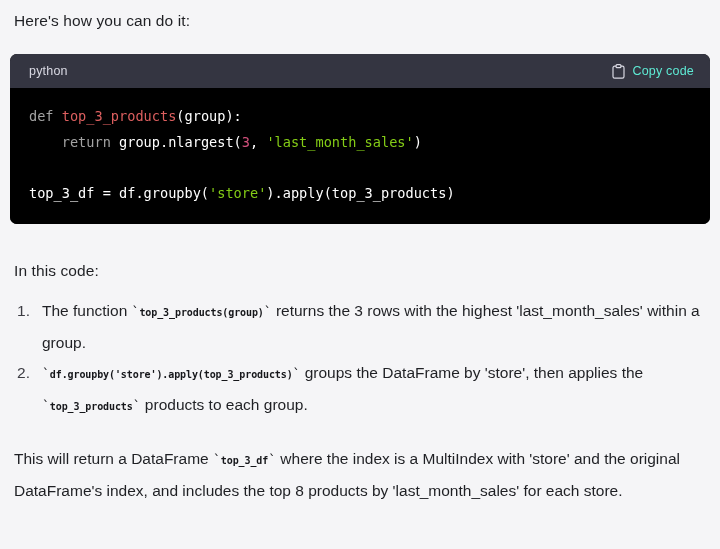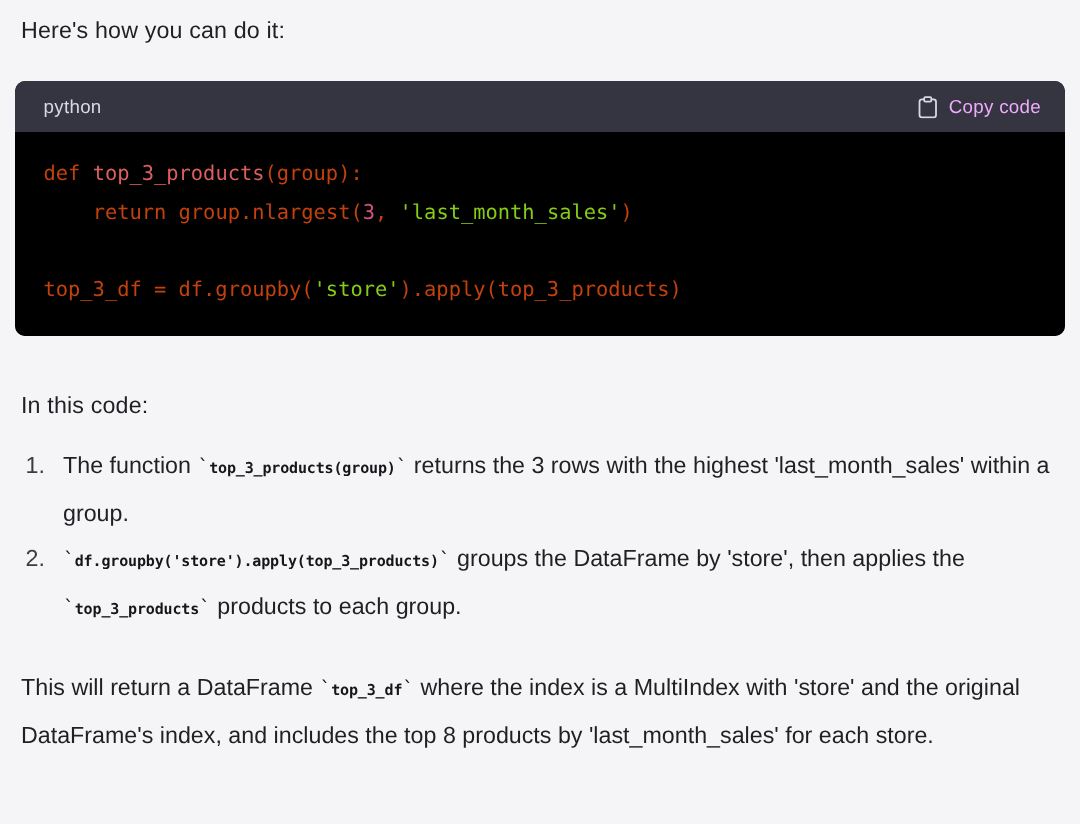--- a/index.html
+++ b/index.html
@@ -59,21 +59,21 @@
   .code-lang {
     color: #d9d9e3;
     font-size: 12.5px;
     font-family: "Liberation Sans", sans-serif;
     letter-spacing: 0.2px;
   }
   .copy-btn {
     display: flex;
     align-items: center;
     gap: 7px;
-    color: #f0abfc;
+    color: #5eead4;
     font-size: 12.5px;
     font-family: "Liberation Sans", sans-serif;
     cursor: pointer;
     letter-spacing: 0.2px;
   }
   .clipboard-icon {
     display: inline-block;
     width: 13px;
     height: 15px;
     position: relative;
@@ -89,25 +89,25 @@
     color: #ffffff;
     white-space: pre;
     overflow: hidden;
   }
   .code-line {
     padding: 0 19px;
     min-height: 25.5px;
   }
   .code-line.blank { height: 25.5px; }
 
-  .tok-kw      { color: #c2410c; }
+  .tok-kw      { color: #a3a3a3; }
   .tok-fn      { color: #dc5f5f; }
   .tok-str     { color: #84cc16; }
   .tok-num     { color: #d4517d; }
-  .tok-plain   { color: #c2410c; }
+  .tok-plain   { color: #ffffff; }
 
   
   ol.steps {
     margin: 10px 0 0 0;
     padding-left: 0;
     list-style: none;
     counter-reset: stepctr;
   }
   ol.steps > li {
     position: relative;

